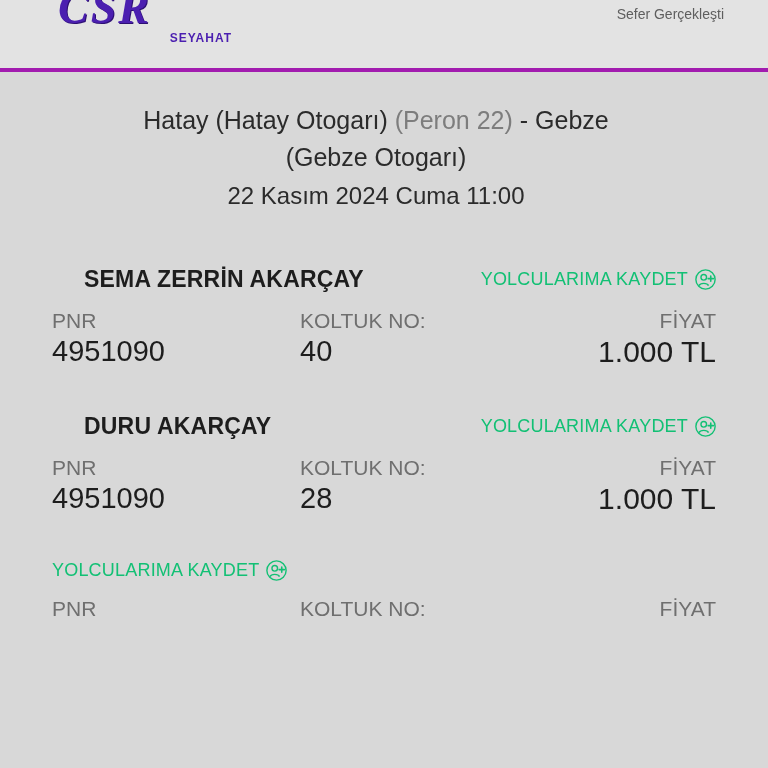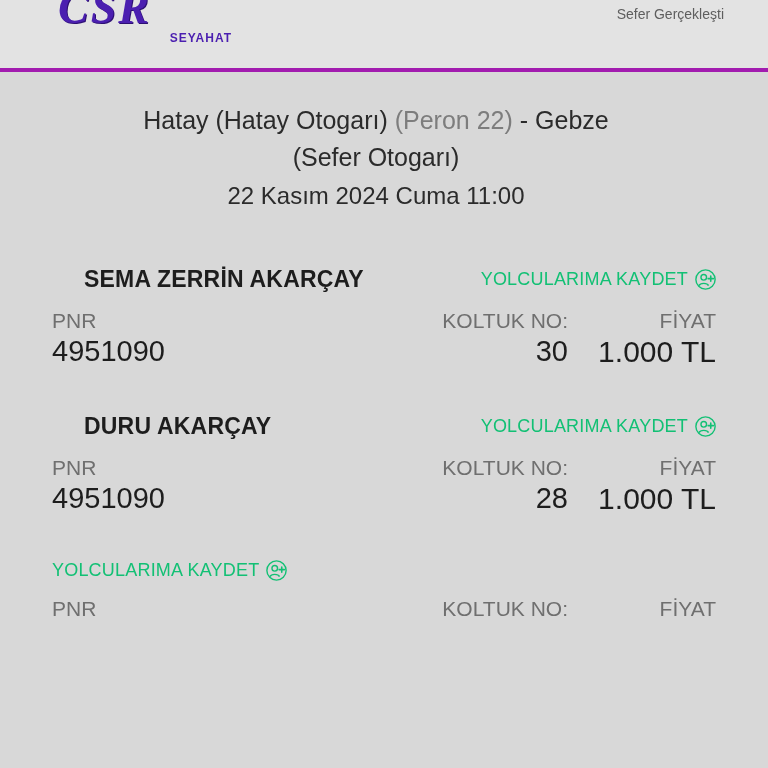--- a/index.html
+++ b/index.html
@@ -112,21 +112,21 @@
   }
   .p-labels {
     display: flex;
     margin-top: 16px;
   }
   .p-values {
     display: flex;
     margin-top: 2px;
   }
   .col-pnr   { width: 248px; }
-  .col-seat  { width: 268px; text-align: right; }
+  .col-seat  { width: 268px; }
   .col-price { flex: 1; text-align: right; }
   .lbl {
     font-size: 21px;
     color: #6f6f6f;
   }
   .val {
     font-size: 29px;
     color: #1d1d1d;
   }
   .val-price { font-size: 30px; }
@@ -146,21 +146,21 @@
     <div class="trip-status">Sefer Gerçekleşti</div>
   </div>
 
   <div class="route">
     <div class="route-line1">
       <span>Hatay (Hatay Otogarı)</span>
       <span class="peron">(Peron 22)</span>
       <span>-</span>
       <span>Gebze</span>
     </div>
-    <div class="route-line2">(Sefer Otogarı)</div>
+    <div class="route-line2">(Gebze Otogarı)</div>
     <div class="route-date">22 Kasım 2024 Cuma 11:00</div>
   </div>
 
   <div class="passengers">
 
     <div class="passenger">
       <div class="p-top">
         <div class="p-name">SEMA ZERRİN AKARÇAY</div>
         <div class="save-link">
           <span>YOLCULARIMA KAYDET</span>
@@ -174,21 +174,21 @@
           </span>
         </div>
       </div>
       <div class="p-labels">
         <div class="lbl col-pnr">PNR</div>
         <div class="lbl col-seat">KOLTUK NO:</div>
         <div class="lbl col-price">FİYAT</div>
       </div>
       <div class="p-values">
         <div class="val col-pnr">4951090</div>
-        <div class="val col-seat">30</div>
+        <div class="val col-seat">40</div>
         <div class="val val-price col-price">1.000 TL</div>
       </div>
     </div>
 
     <div class="passenger">
       <div class="p-top">
         <div class="p-name">DURU AKARÇAY</div>
         <div class="save-link">
           <span>YOLCULARIMA KAYDET</span>
           <span class="save-icon">

